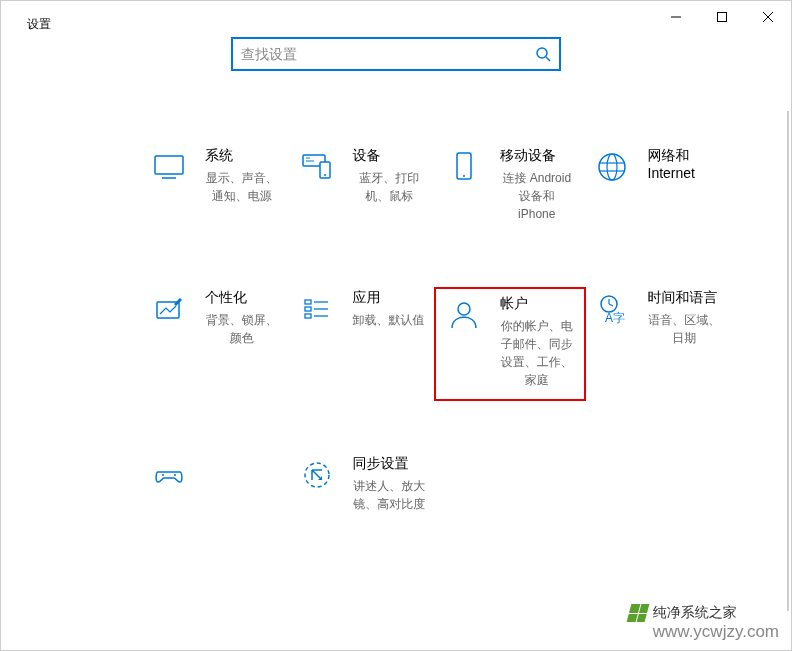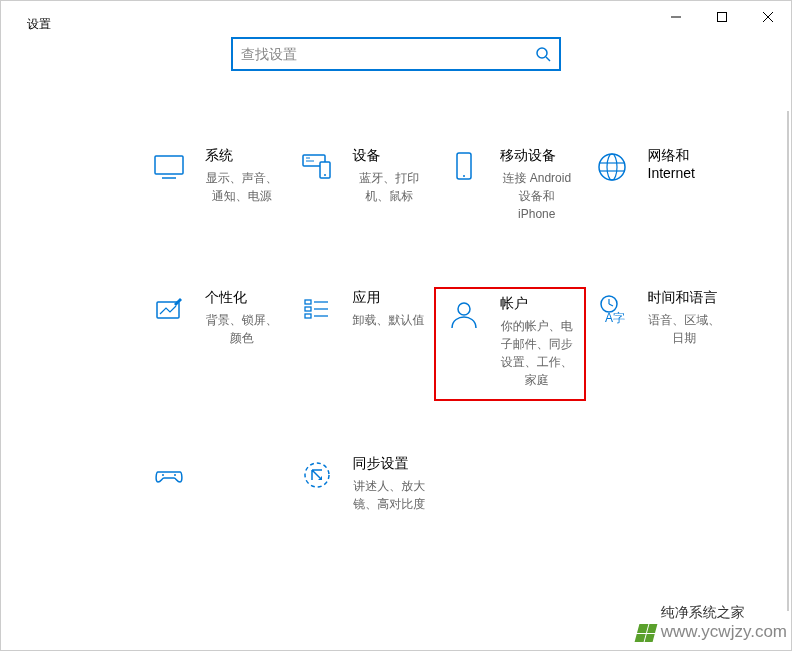--- a/index.html
+++ b/index.html
@@ -91,26 +91,26 @@
       margin-bottom: 4px;
     }
     .cat-sub {
       font-size: 12px;
       color: #666;
       line-height: 1.5;
       text-align: center;
     }
     .watermark {
       position: absolute;
-      right: 4px;
+      right: 12px;
       bottom: 8px;
       font-size: 14px;
       color: #333;
       display: flex;
-      align-items: flex-end;
+      align-items: flex-start;
       gap: 6px;
       white-space: nowrap;
     }
     .watermark-url {
       font-size: 17px;
       color: #888;
     }
     .watermark-icon {
       width: 18px;
       height: 18px;

